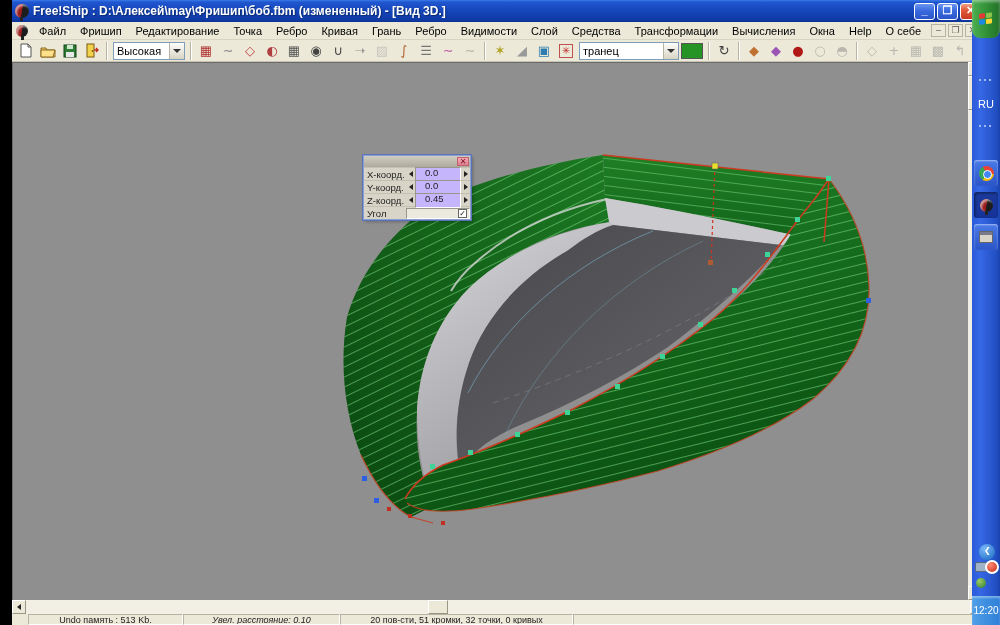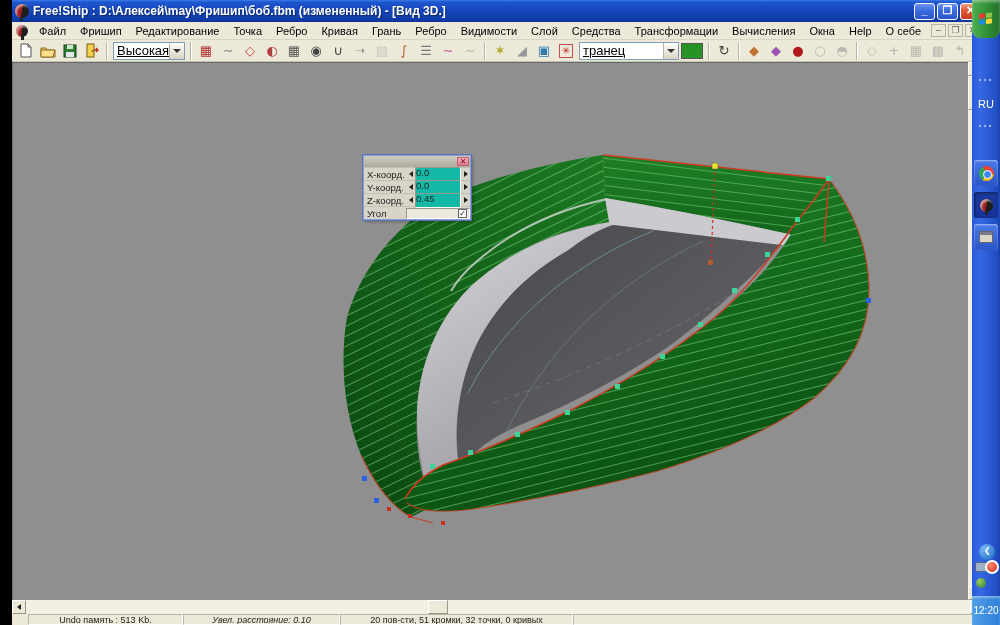--- a/index.html
+++ b/index.html
@@ -38,21 +38,21 @@
   .toolbar { position:absolute; left:0; top:40px; width:972px; height:22px; background:#ECE9D8;
     display:flex; align-items:center; padding-left:3px; border-bottom:1px solid #c8c4b4; }
   .sep { width:2px; height:18px; margin:0 3px; border-left:1px solid #b8b4a4; border-right:1px solid #fff; }
   .tb { width:22px; height:20px; display:flex; align-items:center; justify-content:center; flex:none; }
   .tb svg { display:block; }
   .ic { font-size:13px; line-height:1; font-family:"DejaVu Sans", sans-serif; }
   .ic.box { border:1px solid #c05050; font-size:10px; width:14px; height:14px;
     display:flex; align-items:center; justify-content:center; }
   .dim { opacity:.55; }
   .combo { height:18px; background:#fff; border:1px solid #7f9db9; display:flex; align-items:center;
-    font-size:13px; flex:none; margin:0 2px;text-decoration:underline; }
+    font-size:11px; flex:none; margin:0 2px; }
   .combo .cval { flex:1; padding:0 3px; white-space:nowrap; overflow:hidden; }
   .combo .cbtn { width:15px; height:16px; background:linear-gradient(180deg,#fdfdfb,#d8d4c4);
     border-left:1px solid #b8b4a4; display:flex; align-items:center; justify-content:center; }
   .arrow-down { width:0; height:0; border-left:4px solid transparent; border-right:4px solid transparent;
     border-top:4px solid #333; }
   .swatch { width:22px; height:16px; border:1px solid #555; flex:none; margin-right:2px; }
 
   
   .canvas { position:absolute; left:0; top:62px; width:956px; height:538px; background:#8f8f8f;
     border-top:1px solid #6a6a6a; border-left:1px solid #6a6a6a; overflow:hidden; }
@@ -83,22 +83,22 @@
   .dtitle { height:11px; background:linear-gradient(180deg,#cfccc0,#aeab9e); display:flex;
     align-items:center; justify-content:flex-end; padding:1px; }
   .dclose { width:12px; height:9px; background:linear-gradient(180deg,#f4aab4,#dd7d8c);
     border:1px solid #c06070; color:#7a1020; font-size:8px; line-height:1;
     display:flex; align-items:center; justify-content:center; }
   .drow { display:flex; align-items:center; height:13px; border-top:1px solid #c4c0b2; }
   .dlabel { width:42px; padding-left:3px; }
   .spin { width:9px; height:12px; display:flex; align-items:center; justify-content:center; }
   .stri-l { width:0;height:0;border-top:3px solid transparent;border-bottom:3px solid transparent;border-right:4px solid #222; }
   .stri-r { width:0;height:0;border-top:3px solid transparent;border-bottom:3px solid transparent;border-left:4px solid #222; }
-  .dval { flex:1; height:15px; background:#14b8a6; border:1px solid #9a968a;
-    border-bottom-color:#fff; border-right-color:#fff; padding-left:0; line-height:10px; }
+  .dval { flex:1; height:15px; background:#c4b5fd; border:1px solid #9a968a;
+    border-bottom-color:#fff; border-right-color:#fff; padding-left:9px; line-height:10px; }
   .dcheckwrap { flex:1; height:11px; background:#eceadf; border:1px solid #9a968a;
     border-bottom-color:#fff; border-right-color:#fff; display:flex; justify-content:flex-end; align-items:center; padding-right:2px; }
   .dcheck { width:9px; height:9px; background:#fff; border:1px solid #666; font-size:8px;
     line-height:8px; text-align:center; color:#111; }
 
   
   .taskbar { position:absolute; left:972px; top:0; width:28px; height:625px;
     background:linear-gradient(90deg,#2a5ada 0%,#3667e4 30%,#2250c4 85%,#1b43ae 100%); color:#fff; }
   .startbtn { position:absolute; left:0; top:0; width:28px; height:38px; border-radius:0 0 8px 8px;
     background:linear-gradient(90deg,#4caf50 0%,#2e8b33 60%,#247029 100%);

